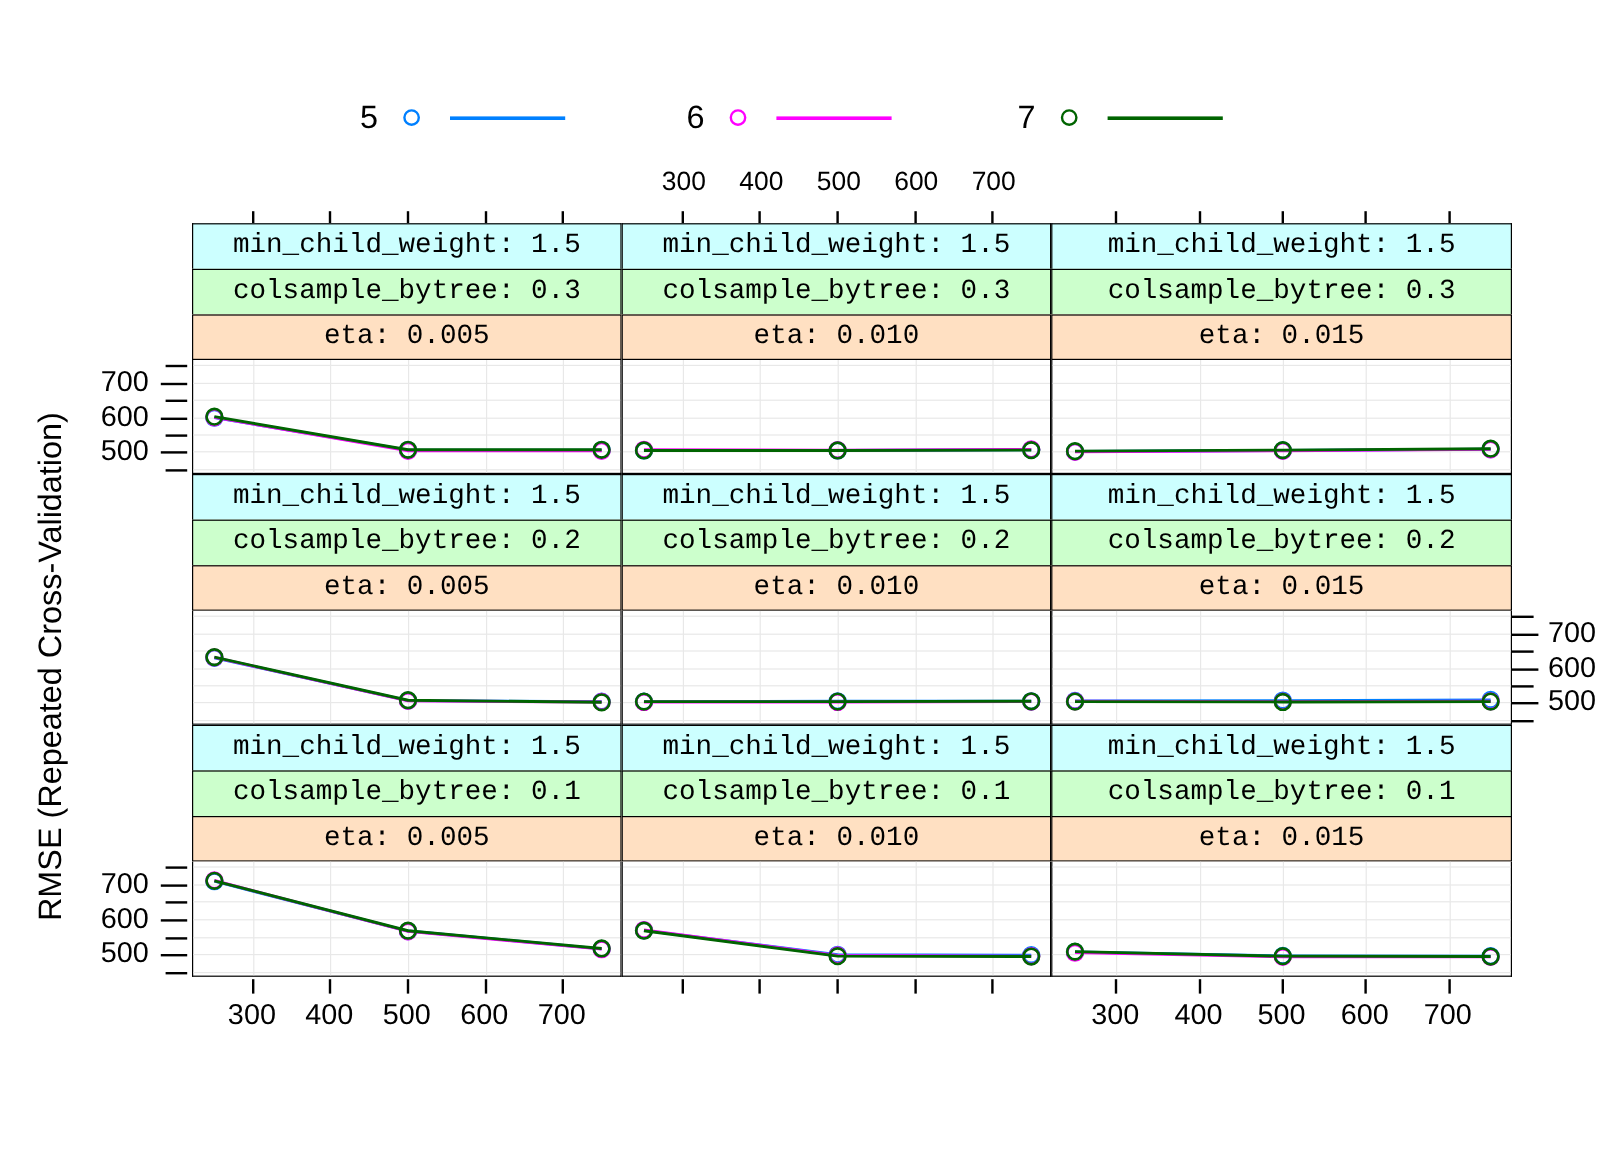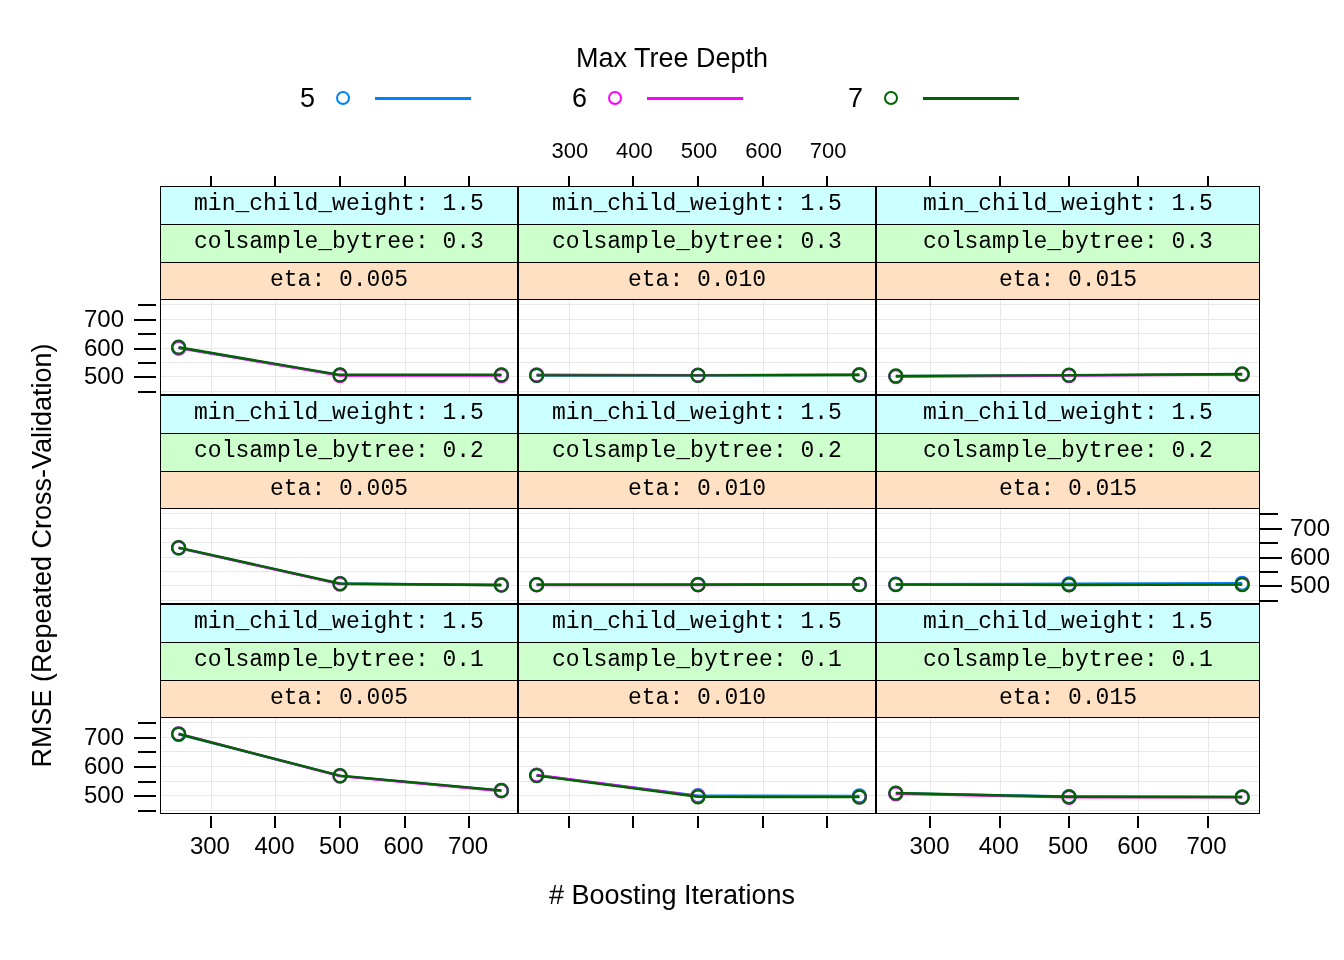--- a/index.html
+++ b/index.html
@@ -75,21 +75,20 @@
   .xticks{position:absolute;height:16px;}
   .xticks i{position:absolute;top:0;width:0;height:12px;border-left:2px solid #000;}
   .xlabels{position:absolute;height:28px;}
   .xlabels span{position:absolute;top:0;font-size:24px;transform:translateX(-50%);}
 </style>
 </head>
 <body>
 
 <div class="root">
 
-  <div id="legend-title">Max Tree Depth</div>
   <div id="legend-row">
       <div class="legend-entry" style="left: 0px; color: rgb(0, 128, 255);">
         <span class="lg-label" style="color: rgb(0, 0, 0);">5</span>
         <span class="lg-sym">
           <i></i>
         </span>
         <span class="lg-line"></span>
       </div>
       <div class="legend-entry" style="left: 272px; color: rgb(255, 0, 255);">
         <span class="lg-label" style="color: rgb(0, 0, 0);">6</span>
@@ -485,21 +484,20 @@
                 <circle cx="192.00" cy="78.81" r="6.5" fill="none" stroke="#006400" stroke-width="2.2"></circle>
                 <circle cx="365.18" cy="79.10" r="6.5" fill="none" stroke="#006400" stroke-width="2.2"></circle>
               </svg>
             </div>
           </div>
         </div>
       </div>
     </div>
 
   <div id="ylab">RMSE (Repeated Cross-Validation)</div>
-  <div id="xlab"># Boosting Iterations</div>
 
 <div class="xticks" style="left: 160px; top: 816px; width: 358px;">
       <i style="left: 49.9091px;"></i>
       <i style="left: 114.455px;"></i>
       <i style="left: 179px;"></i>
       <i style="left: 243.545px;"></i>
       <i style="left: 308.091px;"></i>
     </div>
     <div class="xlabels" style="left: 160px; top: 832px; width: 358px;">
       <span style="left: 49.9091px;">300</span>

